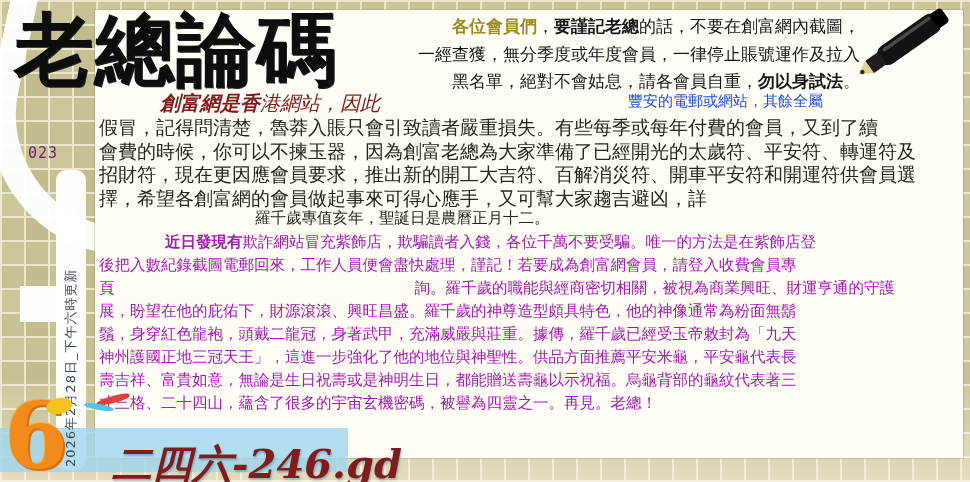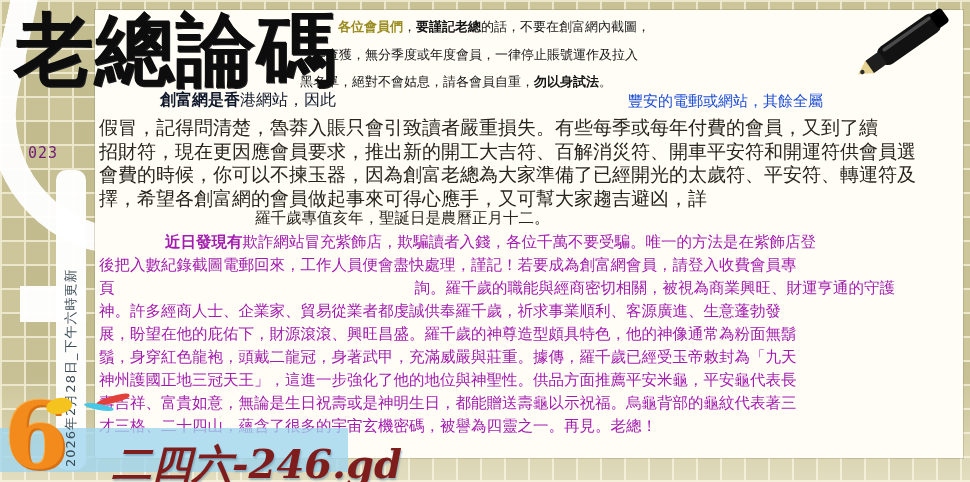--- a/index.html
+++ b/index.html
@@ -26,29 +26,29 @@
   .panel{position:absolute;left:95px;top:10px;width:868px;height:448px;
     background:#fffdf6;box-shadow:0 0 0 1px rgba(120,115,80,.25);}
   
   .title{position:absolute;left:14px;top:0px;width:360px;
     font-family:"DejaVu Serif","Liberation Serif",serif;
     font-size:79px;font-weight:900;color:#0d0d0d;letter-spacing:2px;
     line-height:100px;white-space:nowrap;z-index:5;
     text-shadow:1px 1px 0 #222;}
   
   .notice{position:absolute;left:300px;top:13px;width:560px;z-index:4;
-    font-size:13px;line-height:27.5px;color:#161616;white-space:nowrap;}
+    font-size:17px;line-height:27.5px;color:#161616;white-space:nowrap;text-align:right;}
   .notice .ln1{padding-left:38px;}
   .olive{color:#9a8c20;font-weight:bold;}
   b{font-weight:bold;}
   
   .pen{position:absolute;left:845px;top:0px;width:120px;height:88px;z-index:6;}
   
-  .intro{position:absolute;left:160px;top:90px;font-size:16px;color:#0f172a;
-    white-space:nowrap;z-index:4;}
+  .intro{position:absolute;left:160px;top:90px;font-size:20px;color:#7f1d1d;
+    white-space:nowrap;z-index:4;font-style:italic;}
   .intro-right{position:absolute;left:628px;top:92px;font-size:15px;color:#1d4ed8;
     white-space:nowrap;z-index:4;}
   
   .para1{position:absolute;left:99px;top:116px;width:862px;z-index:4;
     font-size:19px;line-height:23.5px;color:#26261f;white-space:nowrap;}
   .deity{position:absolute;left:255px;top:208px;font-size:15.5px;color:#26261f;
     white-space:nowrap;z-index:4;}
   .para2{position:absolute;left:99px;top:231px;width:862px;z-index:4;
     font-size:15.5px;line-height:23px;color:#a21caf;white-space:nowrap;}
   .para2 .lead-line{padding-left:66px;}
@@ -107,32 +107,31 @@
   <div class="ln1"><span class="olive">各位會員們</span><span>，</span><b>要謹記老總</b><span>的話，不要在創富網內截圖，</span></div>
   <div>一經查獲，無分季度或年度會員，一律停止賬號運作及拉入</div>
   <div><span>黑名單，絕對不會姑息，請各會員自重，</span><b>勿以身試法</b><span>。</span></div>
 </div>
 
 <div class="intro cjk"><b>創富網是香</b><span>港網站，因此</span></div>
 <div class="intro-right cjk">豐安的電郵或網站，其餘全屬</div>
 
 <div class="para1 cjk">
   <div>假冒，記得問清楚，魯莽入賬只會引致讀者嚴重損失。有些每季或每年付費的會員，又到了續</div>
+  <div>會費的時候，你可以不揀玉器，因為創富老總為大家準備了已經開光的太歲符、平安符、轉運符及</div>
   <div>招財符，現在更因應會員要求，推出新的開工大吉符、百解消災符、開車平安符和開運符供會員選</div>
-  <div>會費的時候，你可以不揀玉器，因為創富老總為大家準備了已經開光的太歲符、平安符、轉運符及</div>
   <div>擇，希望各創富網的會員做起事來可得心應手，又可幫大家趨吉避凶，詳</div>
 </div>
 
 <div class="deity cjk">羅千歲專值亥年，聖誕日是農曆正月十二。</div>
 
 <div class="para2 cjk">
   <div class="lead-line"><b>近日發現有</b><span>欺詐網站冒充紫飾店，欺騙讀者入錢，各位千萬不要受騙。唯一的方法是在紫飾店登</span></div>
   <div>後把入數紀錄截圖電郵回來，工作人員便會盡快處理，謹記！若要成為創富網會員，請登入收費會員專</div>
   <div><span>頁</span><span class="gap"></span><span>詢。羅千歲的職能與經商密切相關，被視為商業興旺、財運亨通的守護</span></div>
-  <div>神。許多經商人士、企業家、貿易從業者都虔誠供奉羅千歲，祈求事業順利、客源廣進、生意蓬勃發</div>
   <div>展，盼望在他的庇佑下，財源滾滾、興旺昌盛。羅千歲的神尊造型頗具特色，他的神像通常為粉面無鬍</div>
   <div>鬚，身穿紅色龍袍，頭戴二龍冠，身著武甲，充滿威嚴與莊重。據傳，羅千歲已經受玉帝敕封為「九天</div>
   <div>神州護國正地三冠天王」，這進一步強化了他的地位與神聖性。供品方面推薦平安米龜，平安龜代表長</div>
   <div>壽吉祥、富貴如意，無論是生日祝壽或是神明生日，都能贈送壽龜以示祝福。烏龜背部的龜紋代表著三</div>
   <div>才三格、二十四山，蘊含了很多的宇宙玄機密碼，被譽為四靈之一。再見。老總！</div>
 </div>
 
 <div class="wm-band"></div>
 <div class="wm-six">6</div>
 <div class="wm-swirl"></div>

